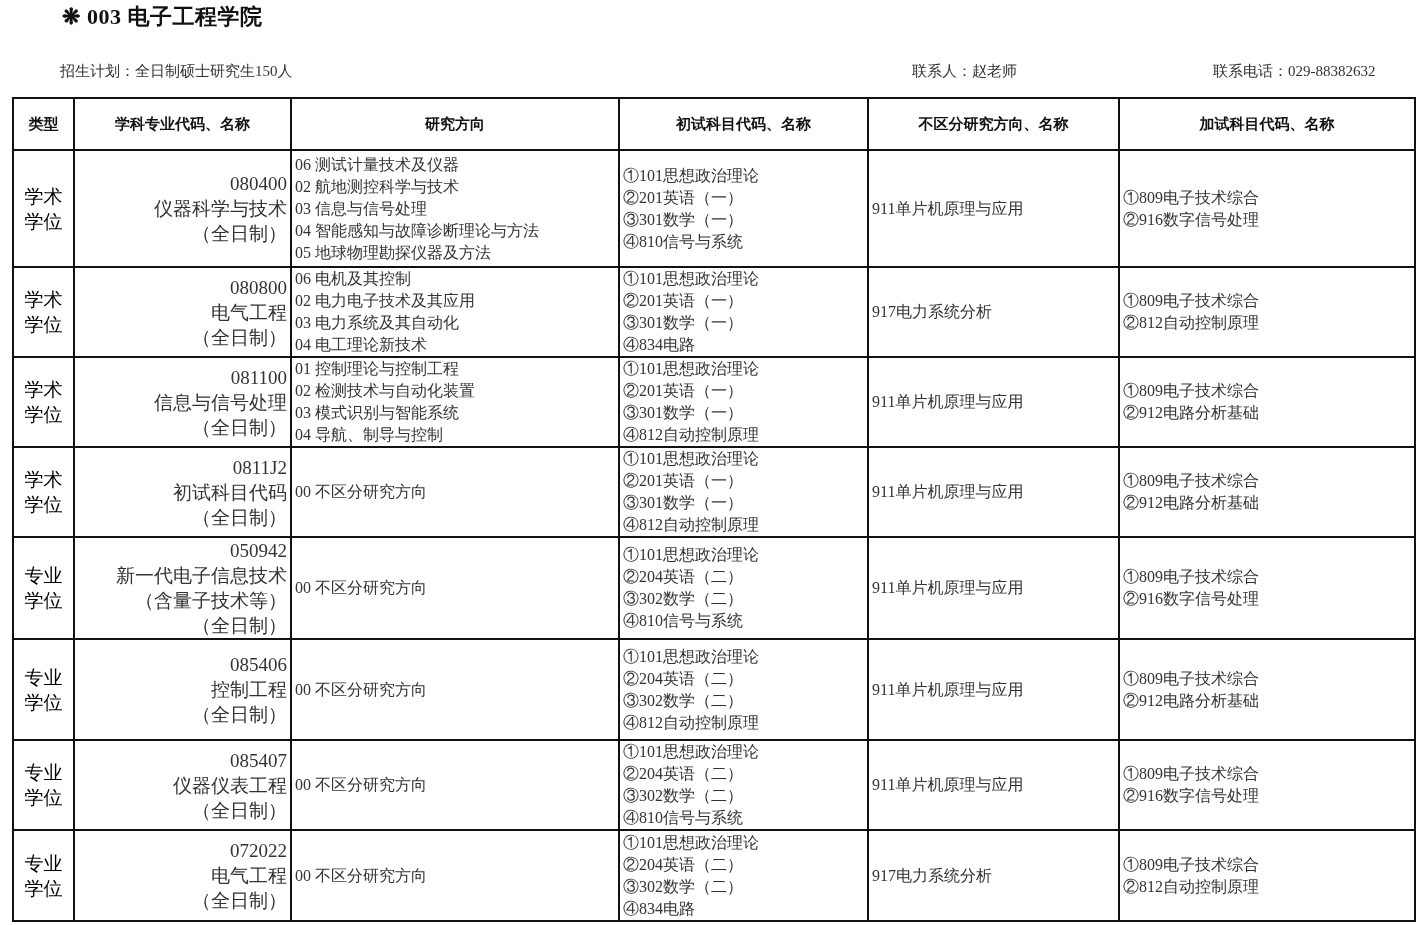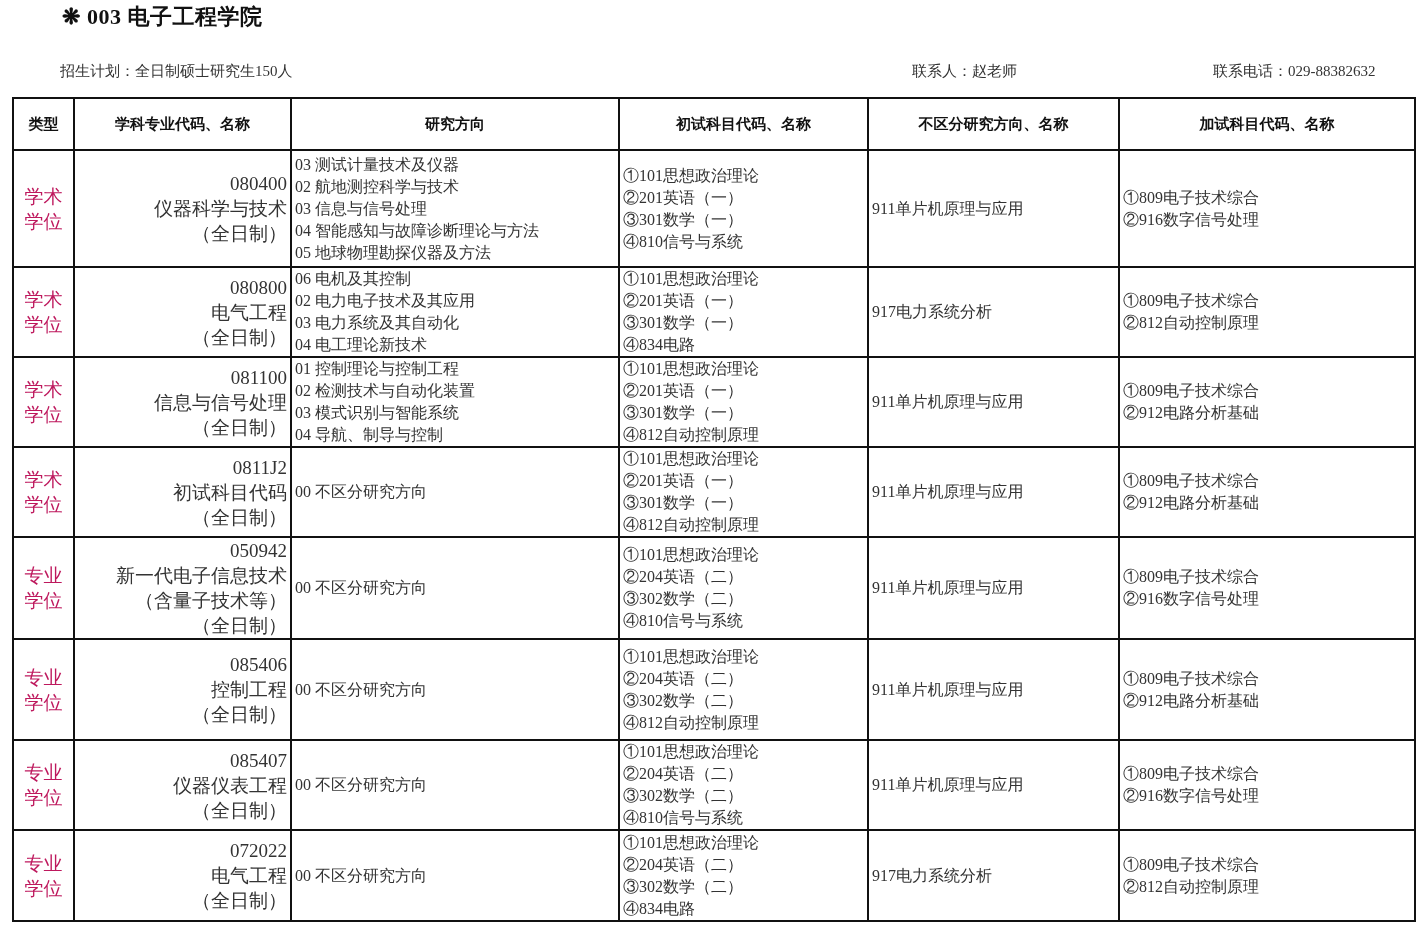--- a/index.html
+++ b/index.html
@@ -20,21 +20,21 @@
     position: absolute; left: 12px; top: 97px; width: 1402px;
     border-collapse: collapse; table-layout: fixed; font-size: 16px;
   }
   table.grid th, table.grid td {
     border: 2px solid #111; padding: 0 3px; vertical-align: middle;
   }
   table.grid th {
     font-family: "DejaVu Sans", "Liberation Sans", sans-serif; font-weight: bold;
     font-size: 15px; height: 50px; text-align: center; color: #111;
   }
-  td.type { text-align: center; font-size: 19px; line-height: 25px; color: #be185d; }
+  td.type { text-align: center; font-size: 19px; line-height: 25px; color: #000000; }
   td.major { text-align: right; font-size: 19px; line-height: 25px; color: #333; }
   td.dirs, td.first, td.second, td.extra { text-align: left; font-size: 16px; line-height: 22px; color: #333; }
   .line { display: block; white-space: nowrap; }
 </style>
 </head>
 <body>
 
 <div class="title">
   <span class="star">❋</span><span>003 电子工程学院</span>
 </div>
@@ -66,21 +66,21 @@
         <td class="type">
           <span class="line">学术</span>
           <span class="line">学位</span>
         </td>
         <td class="major">
           <span class="line">080400</span>
           <span class="line">仪器科学与技术</span>
           <span class="line">（全日制）</span>
         </td>
         <td class="dirs">
-          <span class="line">03 测试计量技术及仪器</span>
+          <span class="line">06 测试计量技术及仪器</span>
           <span class="line">02 航地测控科学与技术</span>
           <span class="line">03 信息与信号处理</span>
           <span class="line">04 智能感知与故障诊断理论与方法</span>
           <span class="line">05 地球物理勘探仪器及方法</span>
         </td>
         <td class="first">
           <span class="line">①101思想政治理论</span>
           <span class="line">②201英语（一）</span>
           <span class="line">③301数学（一）</span>
           <span class="line">④810信号与系统</span>

